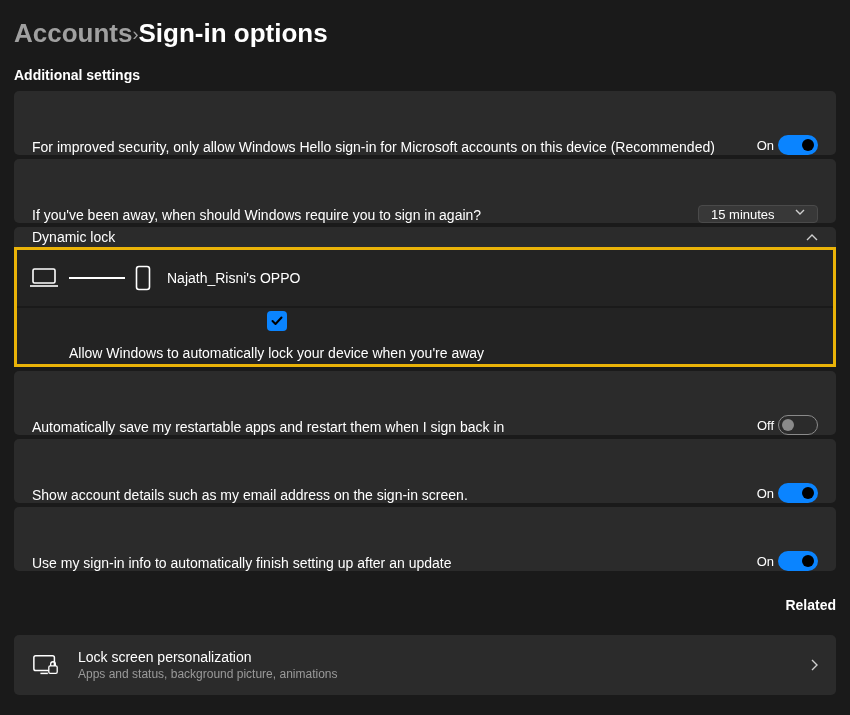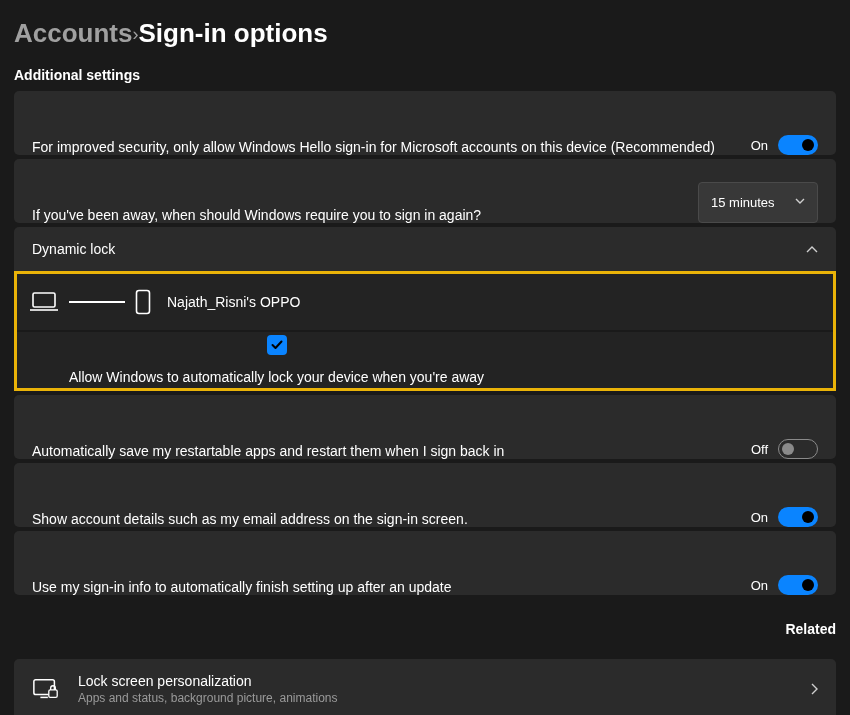--- a/index.html
+++ b/index.html
@@ -49,21 +49,21 @@
     min-height: 64px;
   }
   .card .title {
     font-size: 14px;
     color: #ffffff;
     flex: 1;
   }
   .right-controls {
     display: flex;
     align-items: center;
-    gap: 10px;
+    gap: 4px;
   }
   .state-label {
     font-size: 13px;
     color: #ffffff;
   }
   
   .toggle {
     width: 40px;
     height: 20px;
     border-radius: 10px;
@@ -88,41 +88,41 @@
     width: 12px; height: 12px;
     background: #8a8a8a;
     border-radius: 50%;
     top: 3px; left: 3px;
   }
   
   .dropdown {
     background: #383838;
     border: 1px solid #4a4a4a;
     border-radius: 4px;
-    height: 41px;
+    height: 18px;
     min-width: 120px;
     display: flex;
     align-items: center;
     padding: 0 12px;
     gap: 14px;
     font-size: 13px;
     justify-content: space-between;
   }
   .chevron-down {
     width: 10px; height: 10px;
   }
   .chevron-down svg, .chevron-up svg, .chevron-right svg { display:block; }
   
   .exp-header {
     background: #2b2b2b;
     border-radius: 5px 5px 0 0;
     margin-bottom: 0;
     display: flex;
     align-items: center;
-    padding: 14px 18px;
+    padding: 2px 18px;
   }
   .exp-header .txtcol { flex: 1; }
   .exp-header .t1 { font-size: 14px; }
   .exp-header .t2 { font-size: 12px; color: #9a9a9a; margin-top: 2px; }
 
   
   .highlight-wrap {
     border: 3px solid #eab308;
     margin-bottom: 4px;
     padding: 0;

